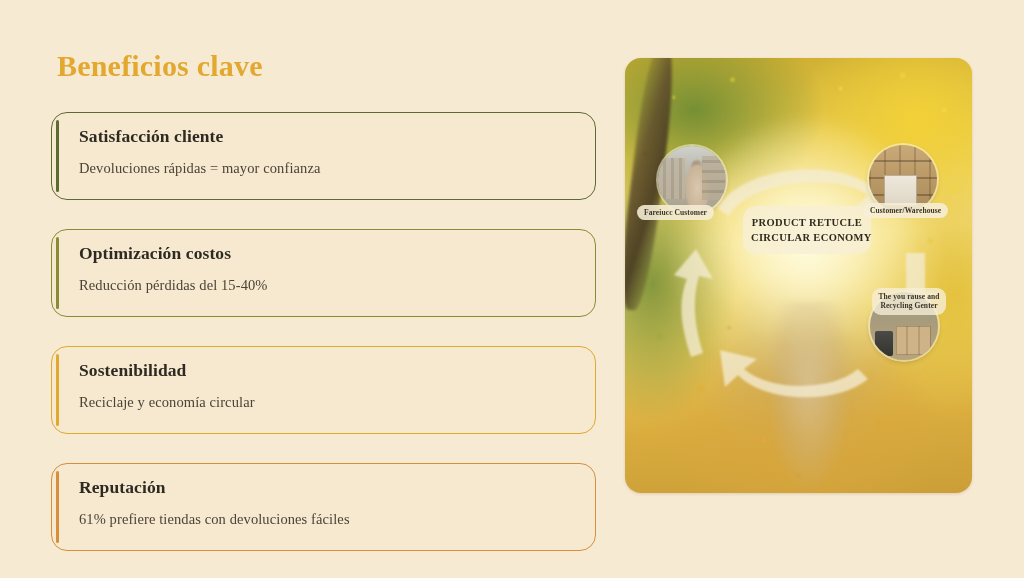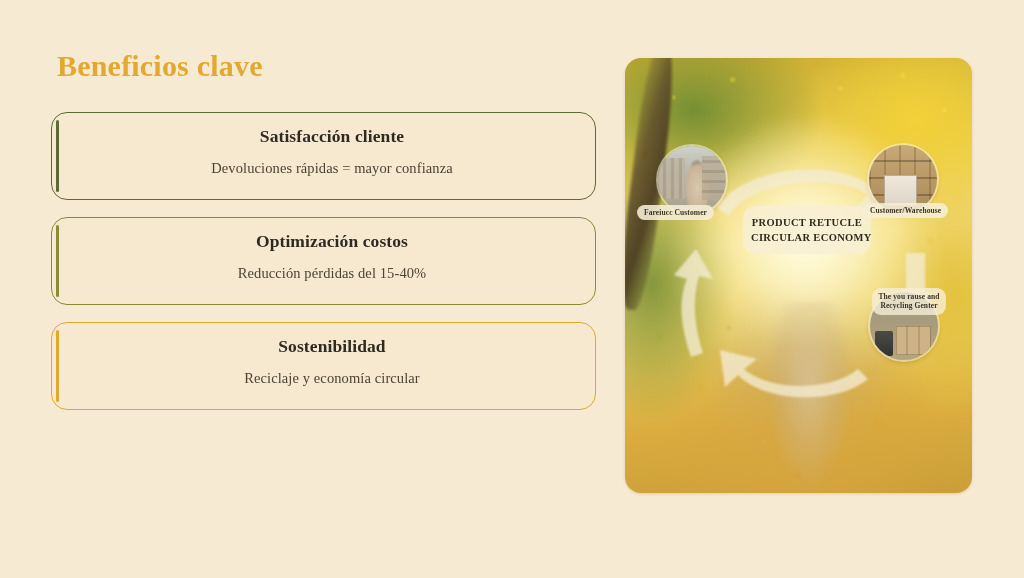--- a/index.html
+++ b/index.html
@@ -36,26 +36,25 @@
   .cards {
     position: absolute;
     left: 51px;
     top: 112px;
     width: 545px;
   }
   .card {
     position: relative;
     box-sizing: border-box;
     height: 88px;
-    margin-bottom: 17px;
+    margin-bottom: 29px;
     border-radius: 16px;
     border: 1.6px solid var(--edge);
     background: #f6e9d0;
     padding: 14px 10px 0 27px;
-    text-align: center;
   }
   .card .accent {
     position: absolute;
     left: 4px;
     top: 7px;
     bottom: 7px;
     width: 3px;
     border-radius: 2px;
     background: var(--edge);
   }
@@ -293,20 +292,25 @@
       <p class="card-title">Optimización costos</p>
       <p class="card-desc">Reducción pérdidas del 15-40%</p>
     </div>
 
     <div class="card" style="--edge:#e0a92f;">
       <span class="accent"></span>
       <p class="card-title">Sostenibilidad</p>
       <p class="card-desc">Reciclaje y economía circular</p>
     </div>
 
+    <div class="card" style="--edge:#d58f3d;">
+      <span class="accent"></span>
+      <p class="card-title">Reputación</p>
+      <p class="card-desc">61% prefiere tiendas con devoluciones fáciles</p>
+    </div>
 
   </div>
 
   <div class="illustration">
     <div class="illus-bg"></div>
     <div class="illus-speckle"></div>
     <div class="illus-trunk"></div>
     <div class="illus-path"></div>
     <div class="illus-haze"></div>
 

